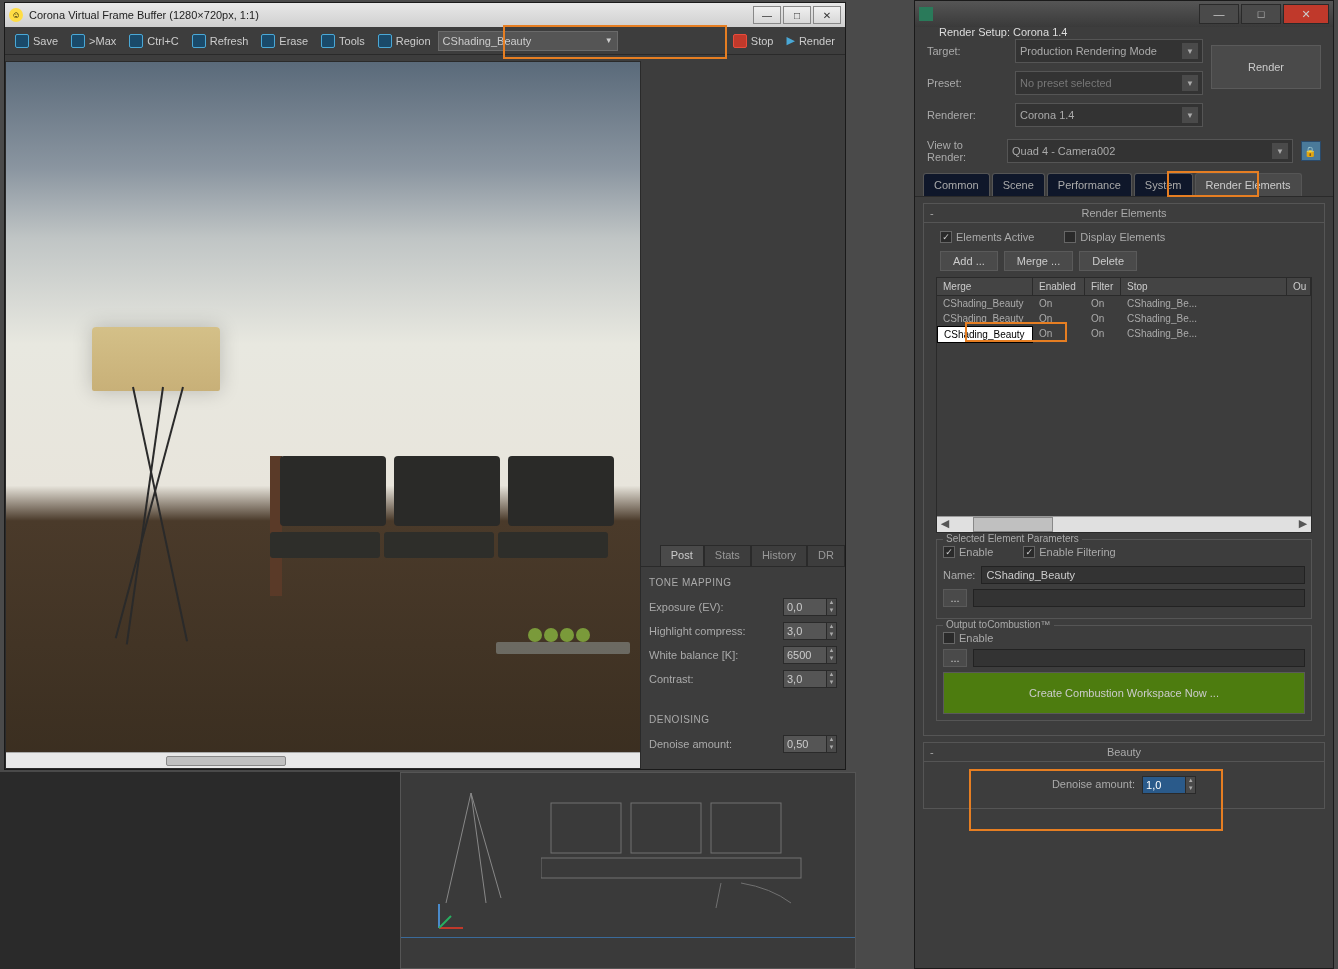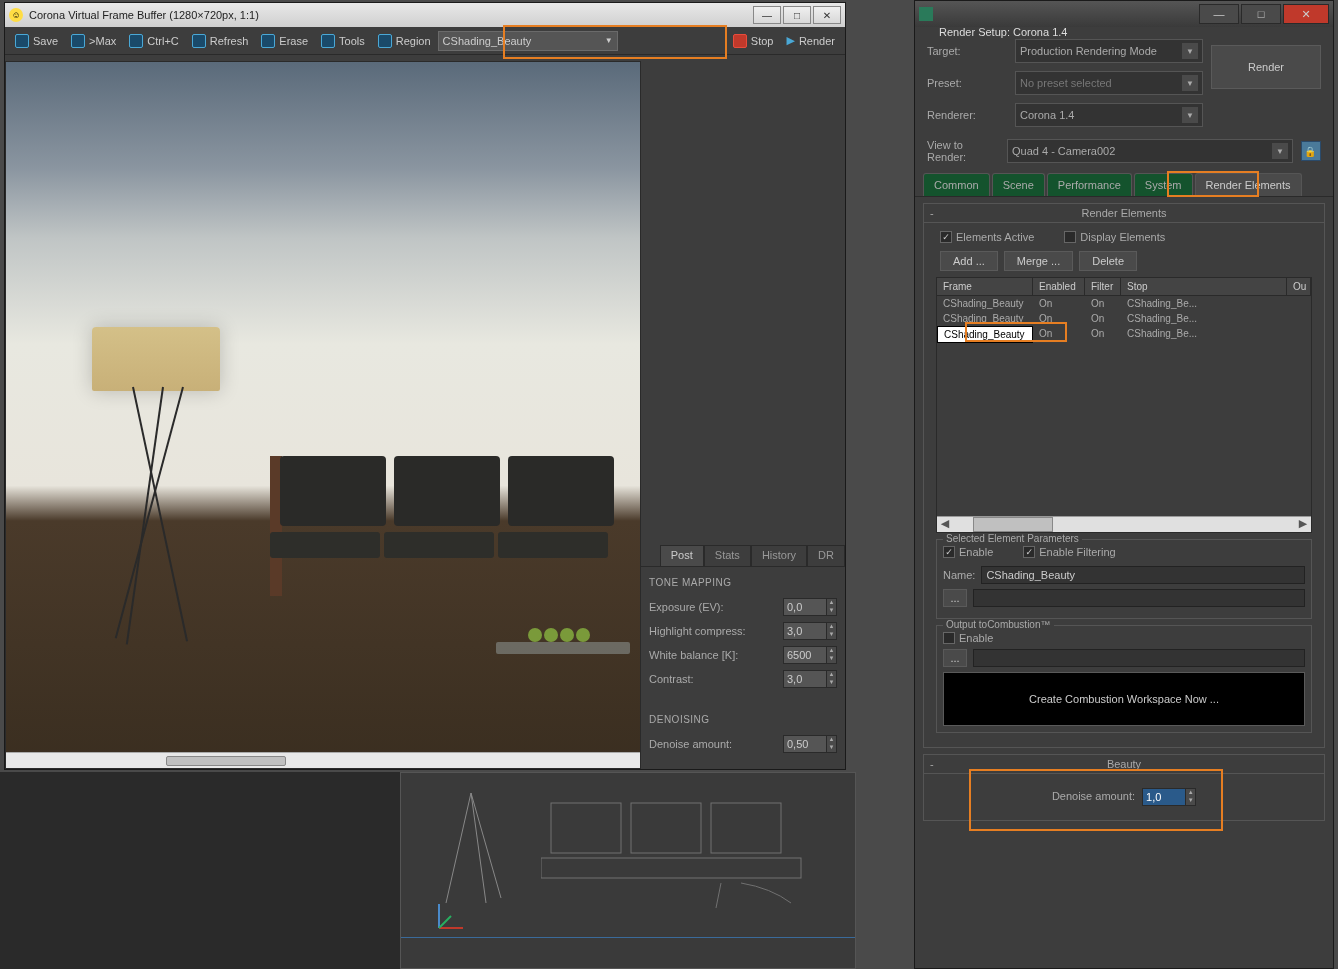--- a/index.html
+++ b/index.html
@@ -64,21 +64,21 @@
 
 .rs-top { padding:12px; display:grid; grid-template-columns: 80px 1fr 110px; gap:8px 8px; align-items:center; }
 .rs-label { color:#aaa; }
 .rs-select { height:24px; background:#333; border:1px solid #555; color:#aaa; padding:2px 4px; display:flex; align-items:center; }
 .rs-select-arrow { margin-left:auto; width:16px; height:16px; background:#4a4a4a; display:flex;align-items:center;justify-content:center; font-size:8px; }
 .rs-render-btn { grid-row: 1/3; grid-column:3; height:44px; background:#4a4a4a; border:1px solid #5a5a5a; color:#ccc; }
 .rs-lock { width:20px; height:20px; background:#4a7a9a; border:1px solid #2a4a6a; display:flex;align-items:center;justify-content:center; color:#fff; font-size:10px; }
 .rs-view-row { padding: 0 12px 10px; display:flex; align-items:center; gap:8px; }
 
 .rs-tabs { display:flex; padding:0 8px; gap:2px; border-bottom:1px solid #2a2a2a; }
-.rs-tab { padding:5px 10px; background:#14532d; border:1px solid #555; border-bottom:none; color:#aaa; border-radius:3px 3px 0 0; }
+.rs-tab { padding:5px 10px; background:#0f172a; border:1px solid #555; border-bottom:none; color:#aaa; border-radius:3px 3px 0 0; }
 .rs-tab.active { background:#4a4a4a; color:#ccc; }
 
 .rs-rollout { margin:6px 8px; border:1px solid #555; }
 .rs-rollout-header { background:#3d3d3d; color:#aaa; text-align:center; padding:3px; position:relative; border-bottom:1px solid #555; }
 .rs-rollout-header .minus { position:absolute; left:6px; color:#aaa; }
 .rs-rollout-body { padding:8px; }
 .rs-check-row { display:flex; gap:30px; margin-bottom:8px; padding-left:8px; }
 .rs-check { display:flex; align-items:center; gap:4px; color:#aaa; }
 .rs-checkbox { width:12px; height:12px; background:#2a2a2a; border:1px solid #666; display:inline-flex;align-items:center;justify-content:center; color:#ccc; font-size:9px; }
 .rs-btn-row { display:flex; gap:6px; margin-bottom:6px; padding-left:8px; }
@@ -94,21 +94,21 @@
 .rs-td.name { width:96px; } .rs-td.enabled { width:52px; } .rs-td.filter { width:36px; } .rs-td.type { flex:1; }
 .rs-tr.selected .rs-td.name { background:#fff; color:#000; border:1px solid #000; }
 .rs-table-scroll { height:16px; background:#e0e0e0; display:flex; border-top:1px solid #999; }
 .rs-table-scroll-thumb { width:80px; background:#c0c0c0; margin-left:20px; border:1px solid #888; }
 
 .rs-fieldset { border:1px solid #555; margin:6px 4px; padding:6px; position:relative; }
 .rs-fieldset-label { position:absolute; top:-7px; left:6px; background:#3d3d3d; color:#aaa; padding:0 3px; font-size:10px; }
 .rs-input-row { display:flex; align-items:center; gap:6px; margin-bottom:5px; }
 .rs-text-input { flex:1; height:18px; background:#333; border:1px solid #222; color:#ccc; padding:2px 4px; }
 .rs-dots-btn { width:24px; height:18px; background:#4a4a4a; border:1px solid #5a5a5a; color:#ccc; }
-.rs-wide-btn { width:100%; padding:20px; background:#000000; border:1px solid #5a5a5a; color:#ccc; }
+.rs-wide-btn { width:100%; padding:14px; background:#4d7c0f; border:1px solid #5a5a5a; color:#ccc; }
 
 
 .bottom-area { position:absolute; left:0; top:772px; width:856px; height:197px; background:#2a2a2a; }
 .logo { position:absolute; left:18px; bottom:6px; width:140px; height:155px; }
 .logo-diamond { width:110px; height:110px; transform:rotate(45deg); border:6px solid #1a1a1a; background:linear-gradient(135deg,#4a9a8a,#2a6a5a); position:absolute; top:10px; left:10px; border-radius:8px; }
 .logo-text { position:absolute; bottom:0; left:0; background:#f0f0f0; padding:2px 8px; border-radius:3px; color:#333; font-size:12px; border:2px solid #1a1a1a; }
 .viewport-wire { position:absolute; left:400px; top:0; width:456px; height:197px; background:#3a3a3a; border:1px solid #555; }
 .wire-sofa { position:absolute; top:20px; left:140px; width:280px; height:120px; opacity:0.7; }
 .wire-line { stroke:#888; stroke-width:1; fill:none; }
 .axis-gizmo { position:absolute; bottom:30px; left:30px; }
@@ -333,21 +333,21 @@
             <span>Display Elements</span>
           </div>
       </div>
       <div class="rs-btn-row">
         <button class="rs-btn">Add ...</button>
         <button class="rs-btn">Merge ...</button>
         <button class="rs-btn">Delete</button>
       </div>
       <div class="rs-table">
         <div class="rs-table-header">
-          <div class="rs-th name">Frame</div>
+          <div class="rs-th name">Merge</div>
           <div class="rs-th enabled">Enabled</div>
           <div class="rs-th filter">Filter</div>
           <div class="rs-th type">Stop</div>
           <div class="rs-th out">Ou</div>
         </div>
         <div class="rs-table-body">
           <div class="rs-tr">
               <div class="rs-td name">CShading_Beauty</div>
               <div class="rs-td enabled">On</div>
               <div class="rs-td filter">On</div>

